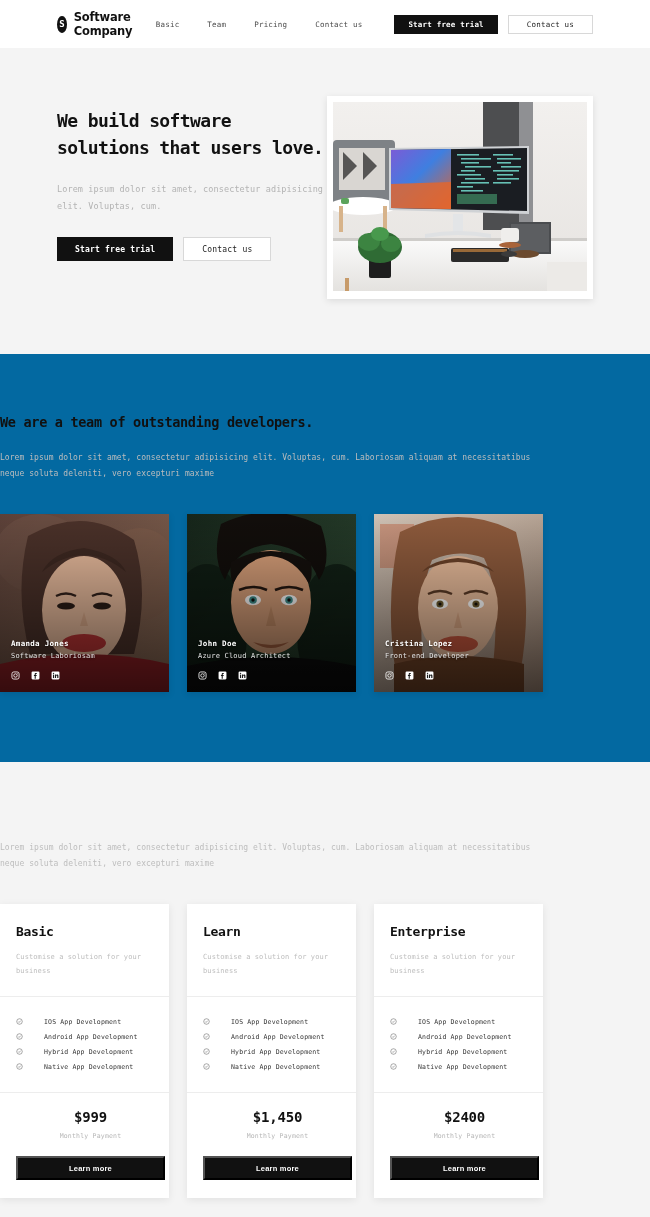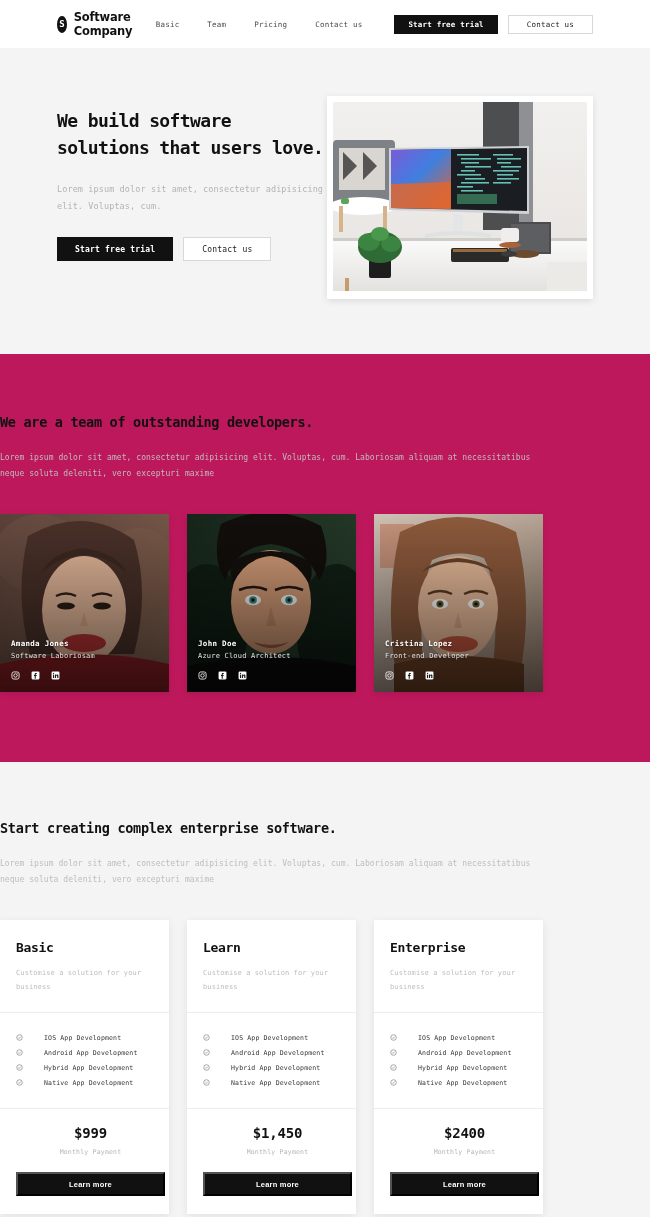--- a/index.html
+++ b/index.html
@@ -54,21 +54,21 @@
     height: 19px; padding: 0 14px; font-weight: 700;
   }
   .btn-outline-sm {
     background: #ffffff; color: #222222;
     height: 19px; padding: 0 18px;
     border: 1px solid #d8d8d8;
   }
 
   
   .sec-gray { background: #f4f4f4; }
-  .sec-white { background: #be185d; }
+  .sec-white { background: #0369a1; }
   .inner { padding: 0 57px; }
 
   
   .hero { padding: 48px 57px 55px 57px; display: flex; gap: 0; }
   .hero-left { width: 268px; padding-top: 12px; }
   .hero-title {
     font-size: 18px; line-height: 1.48; font-weight: 700;
     color: #111111; letter-spacing: -0.6px;
   }
   .hero-sub {
@@ -465,21 +465,20 @@
             </div>
           </div>
         </article>
 
       </div>
     </div>
   </section>
 
   <section class="sec-gray">
     <div class="inner pricing-sec">
-      <h2 class="h2">Start creating complex enterprise software.</h2>
       <p class="lead">Lorem ipsum dolor sit amet, consectetur adipisicing elit. Voluptas, cum. Laboriosam aliquam at necessitatibus neque soluta deleniti, vero excepturi maxime</p>
 
       <div class="price-grid">
 
         <article class="price-card">
           <div class="pc-head">
             <div class="pc-title">Basic</div>
             <div class="pc-desc">Customise a solution for your business</div>
           </div>
           <div class="pc-divider"></div>

